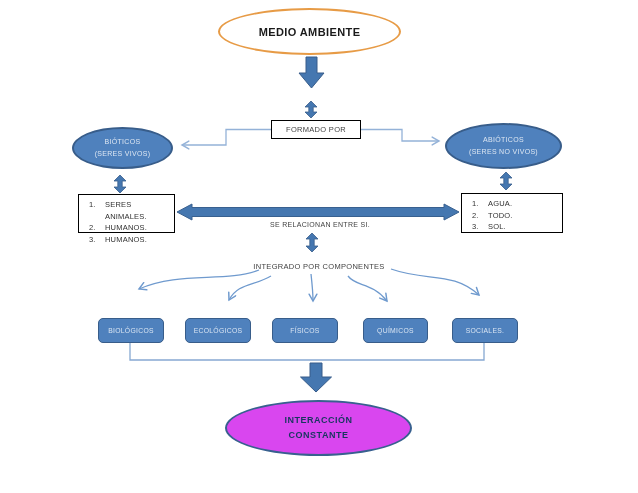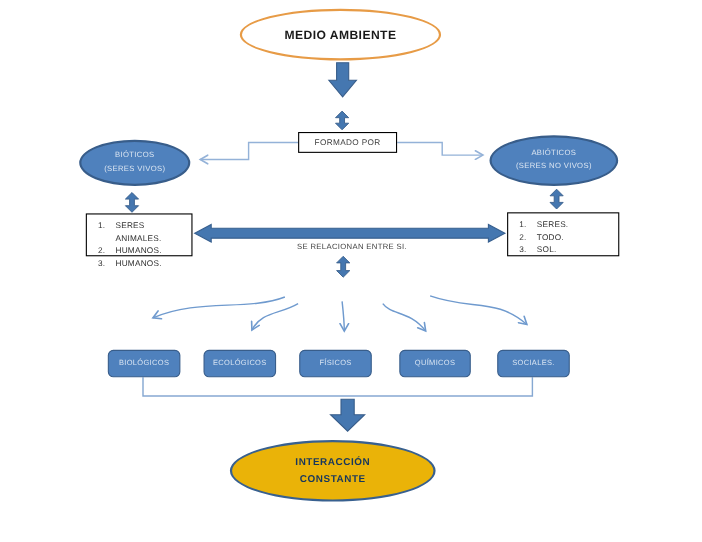--- a/index.html
+++ b/index.html
@@ -62,23 +62,23 @@
     display: flex; align-items: center; justify-content: center;
     color: #d9e5f3; font-size: 6.8px; letter-spacing: .3px; white-space: nowrap;
   }
   .comp-0 { left: 98px;  width: 66px; }
   .comp-1 { left: 185px; width: 66px; }
   .comp-2 { left: 272px; width: 66px; }
   .comp-3 { left: 363px; width: 65px; }
   .comp-4 { left: 452px; width: 66px; }
 
   .ellipse-conclusion {
-    left: 209px; top: 400px; width: 187px; height: 56px;
+    left: 225px; top: 400px; width: 187px; height: 56px;
     border-radius: 50%;
-    background: #eab308; border: 2px solid #38608f;
+    background: #d946ef; border: 2px solid #38608f;
     color: #17375e; font-size: 9px; font-weight: bold; letter-spacing: .5px; line-height: 15px;
   }
 </style>
 </head>
 <body>
 
 <div class="canvas">
 
   <svg class="layer" width="638" height="493" viewBox="0 0 638 493">
     <defs>
@@ -145,33 +145,34 @@
     </div>
     <div class="li">
       <span class="num">3.</span>
       <span>HUMANOS.</span>
     </div>
   </div>
 
   <div class="list-box list-box-right">
     <div class="li">
       <span class="num">1.</span>
-      <span>SERES.</span>
+      <span>AGUA.</span>
     </div>
     <div class="li">
       <span class="num">2.</span>
       <span>TODO.</span>
     </div>
     <div class="li">
       <span class="num">3.</span>
       <span>SOL.</span>
     </div>
   </div>
 
   <div class="plain-text relation-text">SE RELACIONAN ENTRE SI.</div>
+  <div class="plain-text componentes-text">INTEGRADO POR COMPONENTES</div>
 
   <div class="comp-box comp-0">
     <span>BIOLÓGICOS</span>
   </div>
   <div class="comp-box comp-1">
     <span>ECOLÓGICOS</span>
   </div>
   <div class="comp-box comp-2">
     <span>FÍSICOS</span>
   </div>

